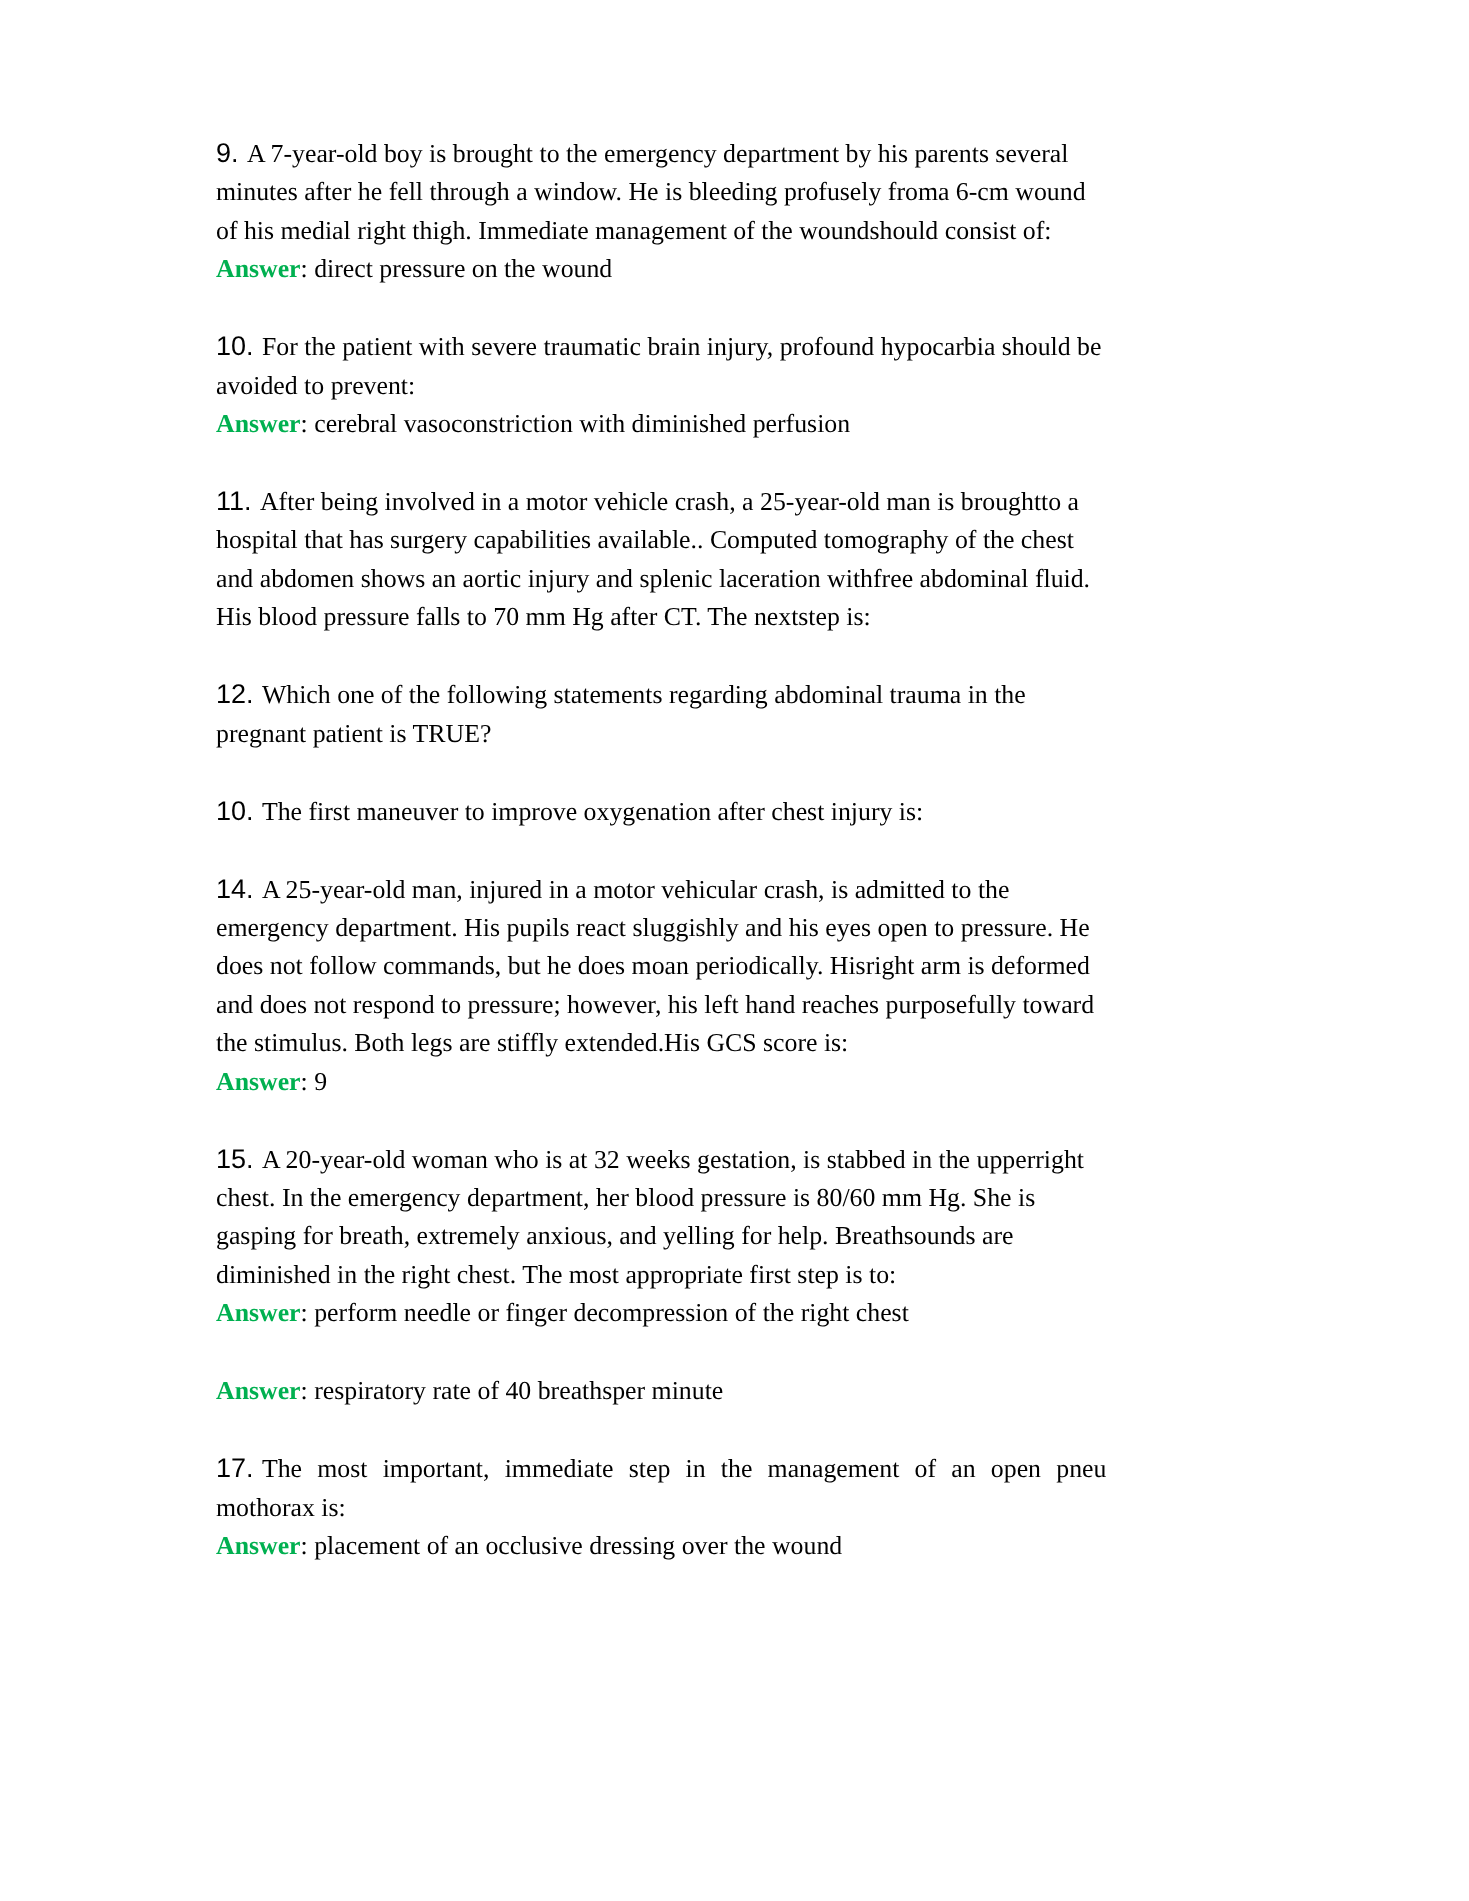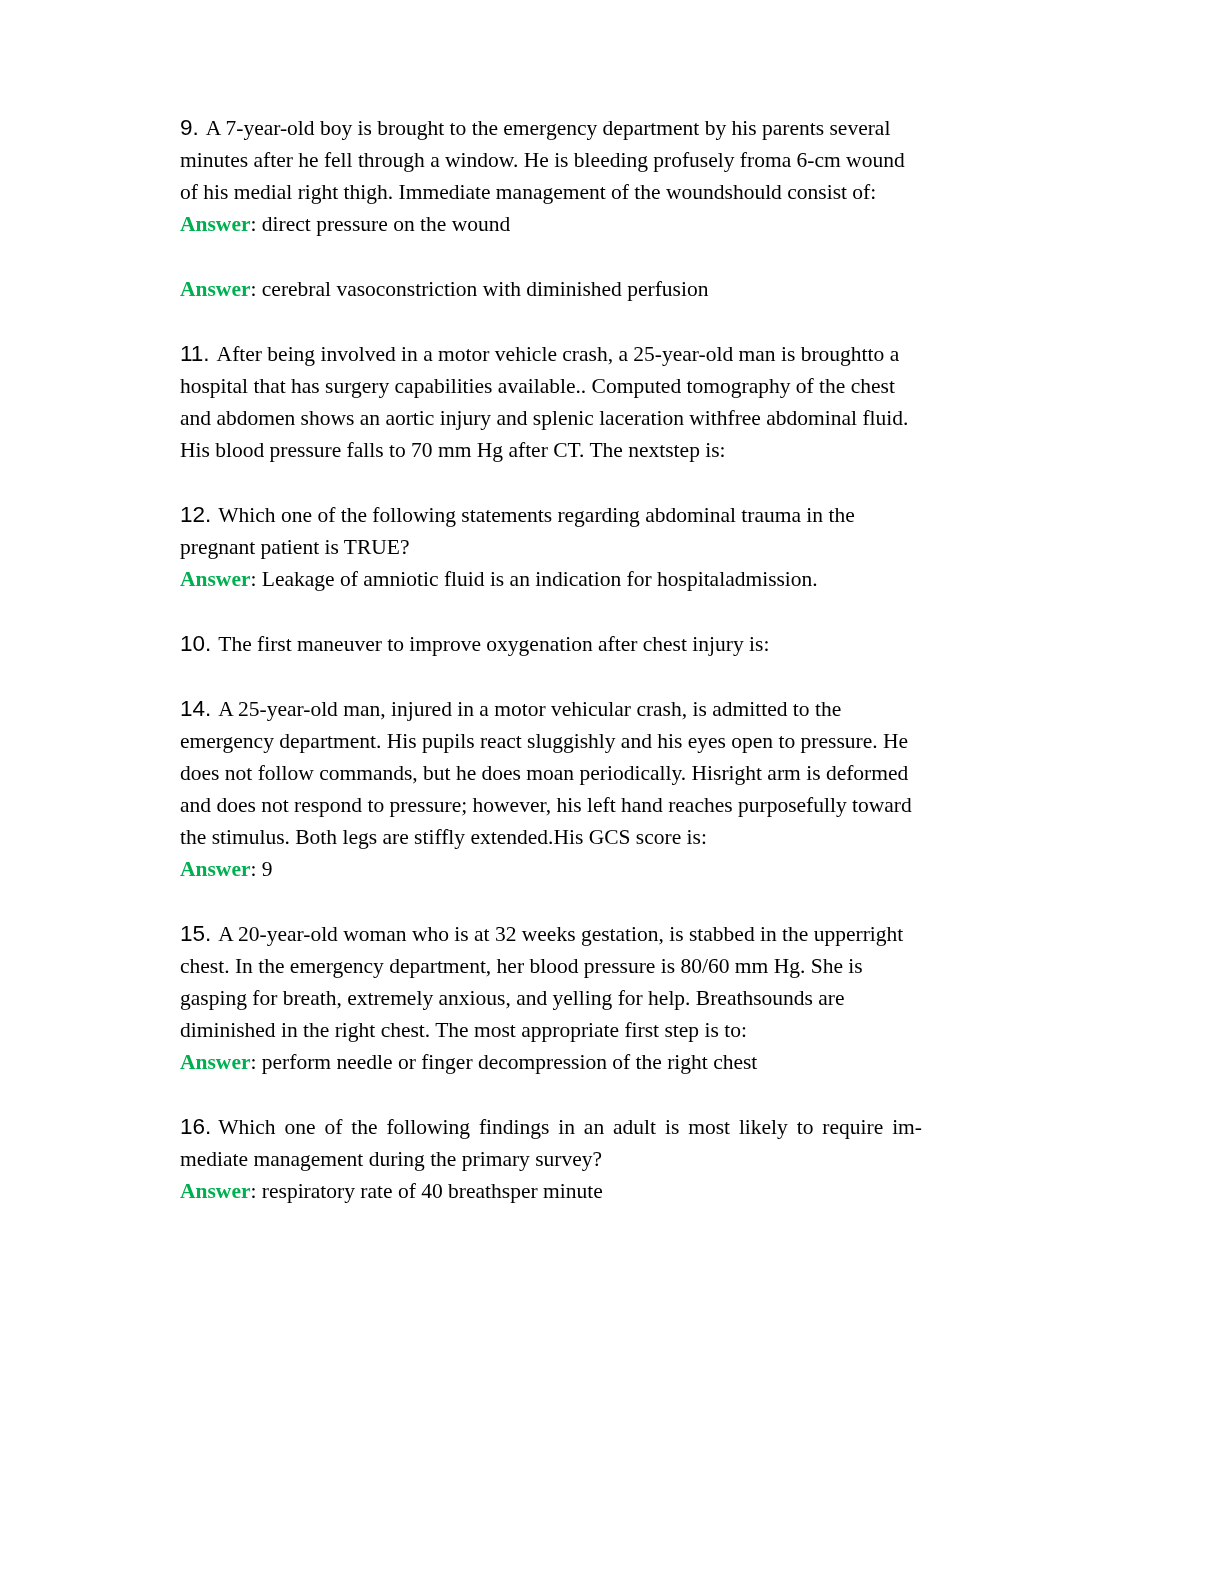--- a/index.html
+++ b/index.html
@@ -39,45 +39,48 @@
 <body>
 
 <main class="page">
   <div id="questions">
   <section class="qa-block">
     <p class="question"><span class="qnum">9.</span><span class="qtext">A 7-year-old boy is brought to the emergency department by his parents several minutes after he fell through a window. He is bleeding profusely froma 6-cm wound of his medial right thigh. Immediate management of the woundshould consist of:</span></p>
     <p class="answer"><span class="answer-label" style="color: rgb(0, 176, 80);">Answer</span><span class="answer-colon">: </span><span class="answer-text">direct pressure on the wound</span></p>
   </section>
 
   <section class="qa-block">
+    <p class="question"><span class="qnum">10.</span><span class="qtext">For the patient with severe traumatic brain injury, profound hypocarbia should be avoided to prevent:</span></p>
     <p class="answer"><span class="answer-label" style="color: rgb(0, 176, 80);">Answer</span><span class="answer-colon">: </span><span class="answer-text">cerebral vasoconstriction with diminished perfusion</span></p>
   </section>
 
   <section class="qa-block">
     <p class="question"><span class="qnum">11.</span><span class="qtext">After being involved in a motor vehicle crash, a 25-year-old man is broughtto a hospital that has surgery capabilities available.. Computed tomography of the chest and abdomen shows an aortic injury and splenic laceration withfree abdominal fluid. His blood pressure falls to 70 mm Hg after CT. The nextstep is:</span></p>
   </section>
 
   <section class="qa-block">
     <p class="question"><span class="qnum">12.</span><span class="qtext">Which one of the following statements regarding abdominal trauma in the pregnant patient is TRUE?</span></p>
-    <p class="answer"><span class="answer-label" style="color: rgb(0, 176, 80);">Answer</span><span class="answer-colon">: </span><span class="answer-text">Leakage of amniotic fluid is an indication for hospitaladmission.</span></p>
   </section>
 
   <section class="qa-block">
     <p class="question"><span class="qnum">10.</span><span class="qtext">The first maneuver to improve oxygenation after chest injury is:</span></p>
   </section>
 
   <section class="qa-block">
     <p class="question"><span class="qnum">14.</span><span class="qtext">A 25-year-old man, injured in a motor vehicular crash, is admitted to the emergency department. His pupils react sluggishly and his eyes open to pressure. He does not follow commands, but he does moan periodically. Hisright arm is deformed and does not respond to pressure; however, his left hand reaches purposefully toward the stimulus. Both legs are stiffly extended.His GCS score is:</span></p>
     <p class="answer"><span class="answer-label" style="color: rgb(0, 176, 80);">Answer</span><span class="answer-colon">: </span><span class="answer-text">9</span></p>
   </section>
 
   <section class="qa-block">
     <p class="question"><span class="qnum">15.</span><span class="qtext">A 20-year-old woman who is at 32 weeks gestation, is stabbed in the upperright chest. In the emergency department, her blood pressure is 80/60 mm Hg. She is gasping for breath, extremely anxious, and yelling for help. Breathsounds are diminished in the right chest. The most appropriate first step is to:</span></p>
     <p class="answer"><span class="answer-label" style="color: rgb(0, 176, 80);">Answer</span><span class="answer-colon">: </span><span class="answer-text">perform needle or finger decompression of the right chest</span></p>
   </section>
 
   <section class="qa-block">
-    <p class="question justify"><span class="qnum">16.</span><span class="qtext">Which one of the following findings in an adult is most likely to require im-mediate management during the primary survey?</span></p>
     <p class="answer"><span class="answer-label" style="color: rgb(0, 176, 80);">Answer</span><span class="answer-colon">: </span><span class="answer-text">respiratory rate of 40 breathsper minute</span></p>
   </section>
 
+  <section class="qa-block">
+    <p class="question justify"><span class="qnum">17.</span><span class="qtext">The most important, immediate step in the management of an open pneu mothorax is:</span></p>
+    <p class="answer"><span class="answer-label" style="color: rgb(0, 176, 80);">Answer</span><span class="answer-colon">: </span><span class="answer-text">placement of an occlusive dressing over the wound</span></p>
+  </section>
 </div>
 </main>
 
 </body></html>

